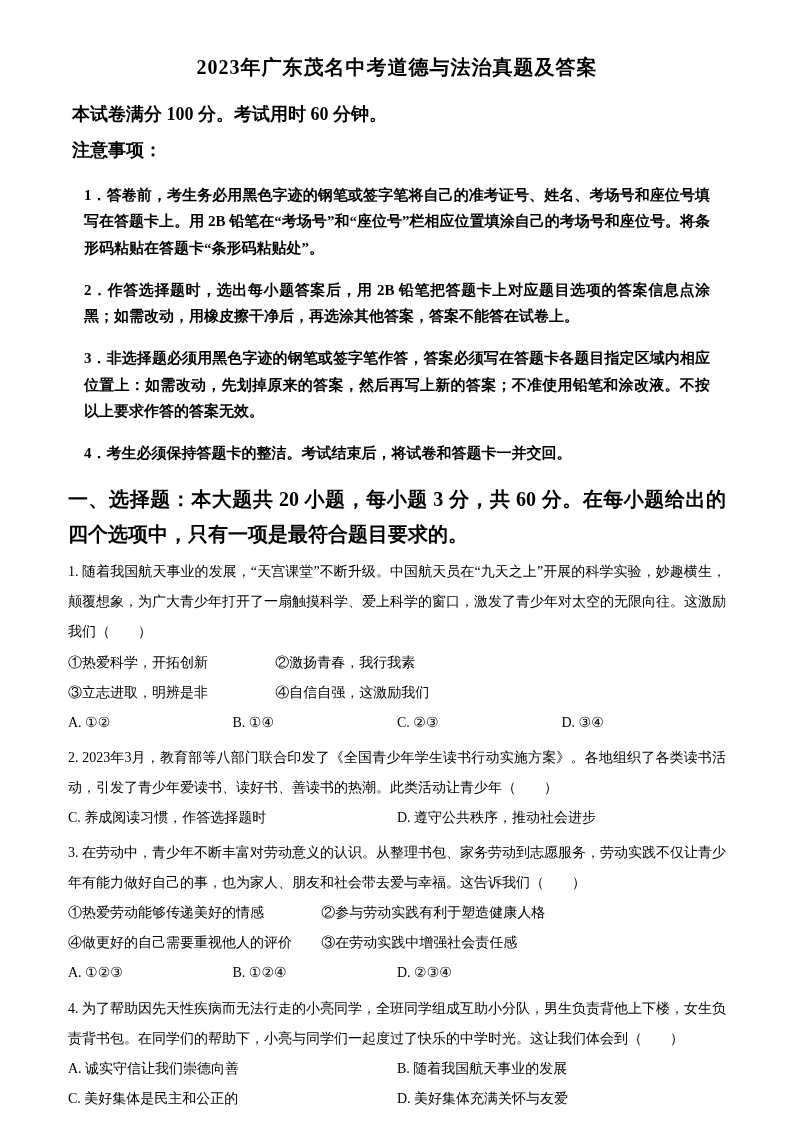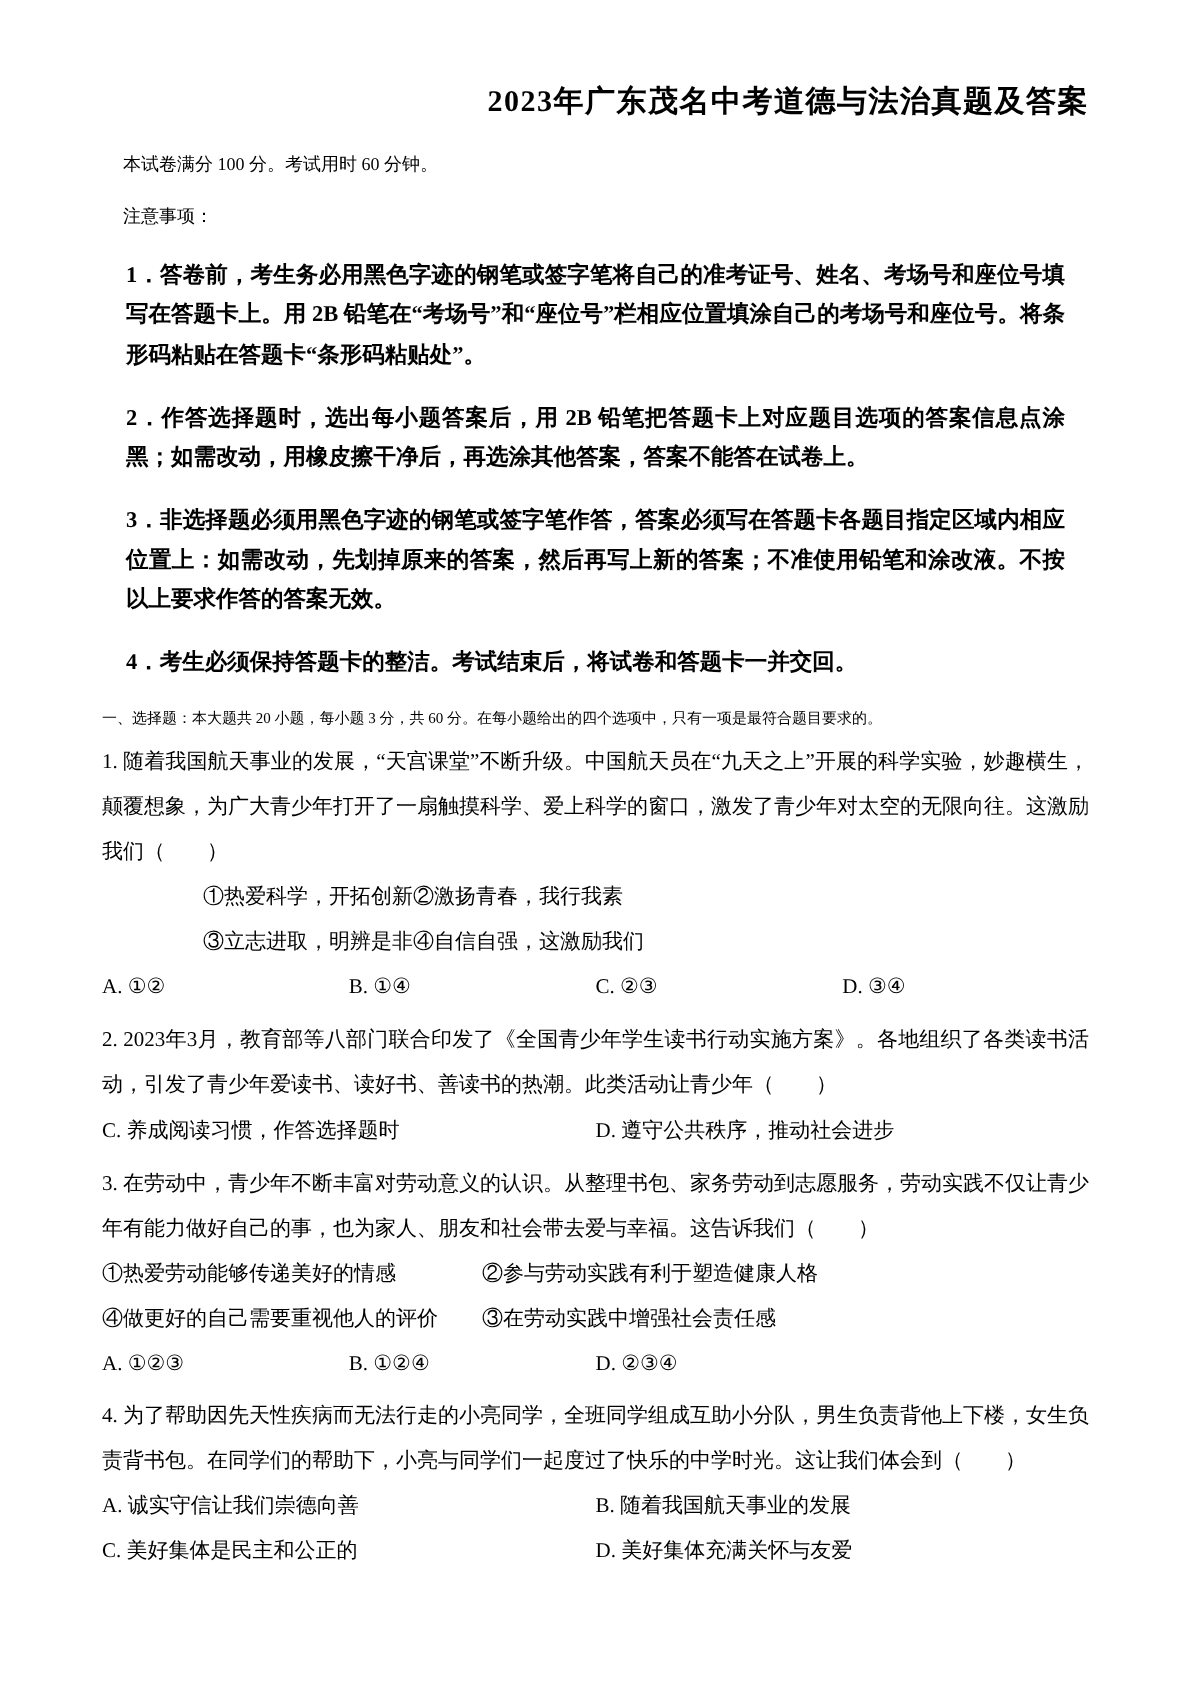--- a/index.html
+++ b/index.html
@@ -9,57 +9,57 @@
     overflow: hidden;
     background: #ffffff;
     color: #000000;
     font-family: "Liberation Serif", "DejaVu Serif", serif;
   }
   .page { padding: 54px 68px 30px 68px; }
 
   .title {
     font-size: 20px;
     font-weight: 700;
-    text-align: right;
+    text-align: center;
     margin: 0 0 18px 0;
     letter-spacing: 1px;
   }
 
   .meta, .notices-heading {
-    font-size: 12px;
-    font-weight: 400;
+    font-size: 18px;
+    font-weight: 700;
     line-height: 1.75;
-    margin: 14px;
+    margin: 4px;
   }
   .notice {
     font-size: 15px;
     font-weight: 700;
     line-height: 1.75;
     margin: 16px;
     text-align: justify;
   }
   .section-heading {
-    font-size: 10px;
-    font-weight: 400;
+    font-size: 20px;
+    font-weight: 700;
     line-height: 1.75;
     margin: 0;
     text-align: justify;
   }
 
   .question { font-size: 14px; margin-top: 5px; }
   .stem {
     line-height: 2.15;
     margin: 0;
     text-align: justify;
   }
   .row { display: flex; line-height: 2.15; }
   .row span { display: block; }
   .row-4 > span { flex: 0 0 25%; }
   .row-2 > span { flex: 0 0 50%; }
-  .sub-q1 > span:first-child { flex: 0 0 31.5%; text-align: right; }
+  .sub-q1 > span:first-child { flex: 0 0 31.5%; }
   .sub-q3 > span:first-child { flex: 0 0 38.5%; }
 </style>
 </head>
 <body>
 
 <div class="page">
 
   <h1 class="title">2023年广东茂名中考道德与法治真题及答案</h1>
 
   <p class="meta">本试卷满分 100 分。考试用时 60 分钟。</p>

